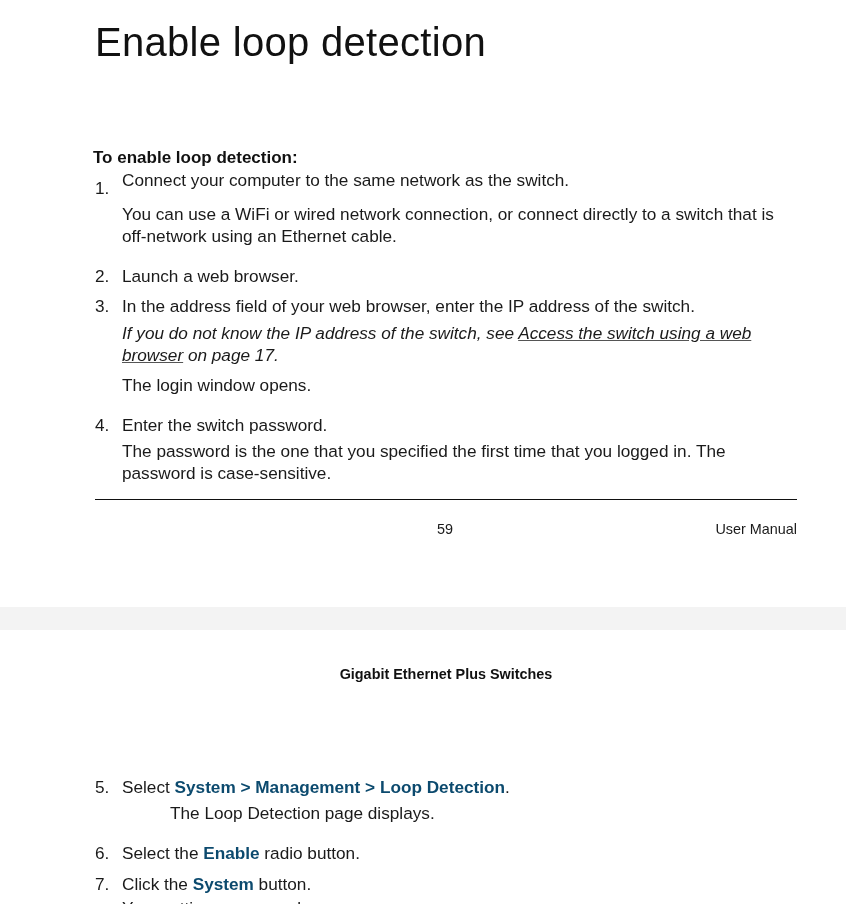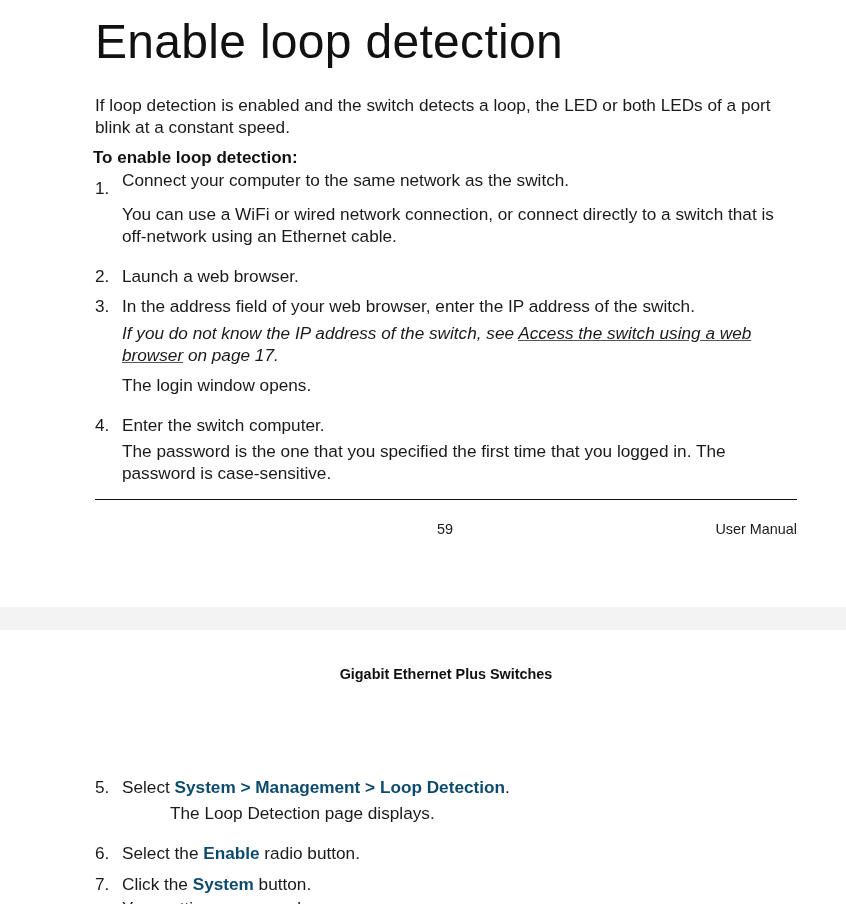--- a/index.html
+++ b/index.html
@@ -29,21 +29,21 @@
       width: 846px;
       height: 23px;
       background: #f3f3f3;
     }
     .page2 { top: 630px; height: 274px; overflow: hidden; }
 
     .title {
       position: absolute;
       left: 95px;
       top: 20px;
-      font-size: 48px;
+      font-size: 40px;
       font-weight: normal;
       letter-spacing: 0.3px;
       color: #111111;
       margin: 0;
       line-height: 44px;
     }
     .para {
       position: absolute;
       left: 95px;
       width: 702px;
@@ -113,21 +113,20 @@
       line-height: 18px;
       color: #111;
     }
   </style>
 </head>
 <body>
 
 <div class="page page1">
   <h1 class="title">Enable loop detection</h1>
 
-  <p class="para" style="top:94px;">If loop detection is enabled and the switch detects a loop, the LED or both LEDs of a port blink at a constant speed.</p>
 
   <p class="bold-heading" style="top:147px;">To enable loop detection:</p>
 
   <div>
     <span class="step-num" style="top:177px;">1.</span>
     <span class="step-text" style="top:169px;">Connect your computer to the same network as the switch.</span>
     <span class="step-sub" style="top:203px;">You can use a WiFi or wired network connection, or connect directly to a switch that is off-network using an Ethernet cable.</span>
   </div>
 
   <div>
@@ -137,21 +136,21 @@
 
   <div>
     <span class="step-num" style="top:295px;">3.</span>
     <span class="step-text" style="top:295px;">In the address field of your web browser, enter the IP address of the switch.</span>
     <span class="step-sub" style="top:322px;font-style:italic;"><span>If you do not know the IP address of the switch, see </span><span class="link">Access the switch using a web browser</span><span> on page 17.</span></span>
     <span class="step-sub" style="top:374px;">The login window opens.</span>
   </div>
 
   <div>
     <span class="step-num" style="top:414px;">4.</span>
-    <span class="step-text" style="top:414px;">Enter the switch computer.</span>
+    <span class="step-text" style="top:414px;">Enter the switch password.</span>
     <span class="step-sub" style="top:440px;">The password is the one that you specified the first time that you logged in. The password is case-sensitive.</span>
   </div>
 
   <div class="rule"></div>
 
   <span class="footer-center">59</span>
   <span class="footer-right">User Manual</span>
 </div>
 
 <div class="page-gap"></div>

